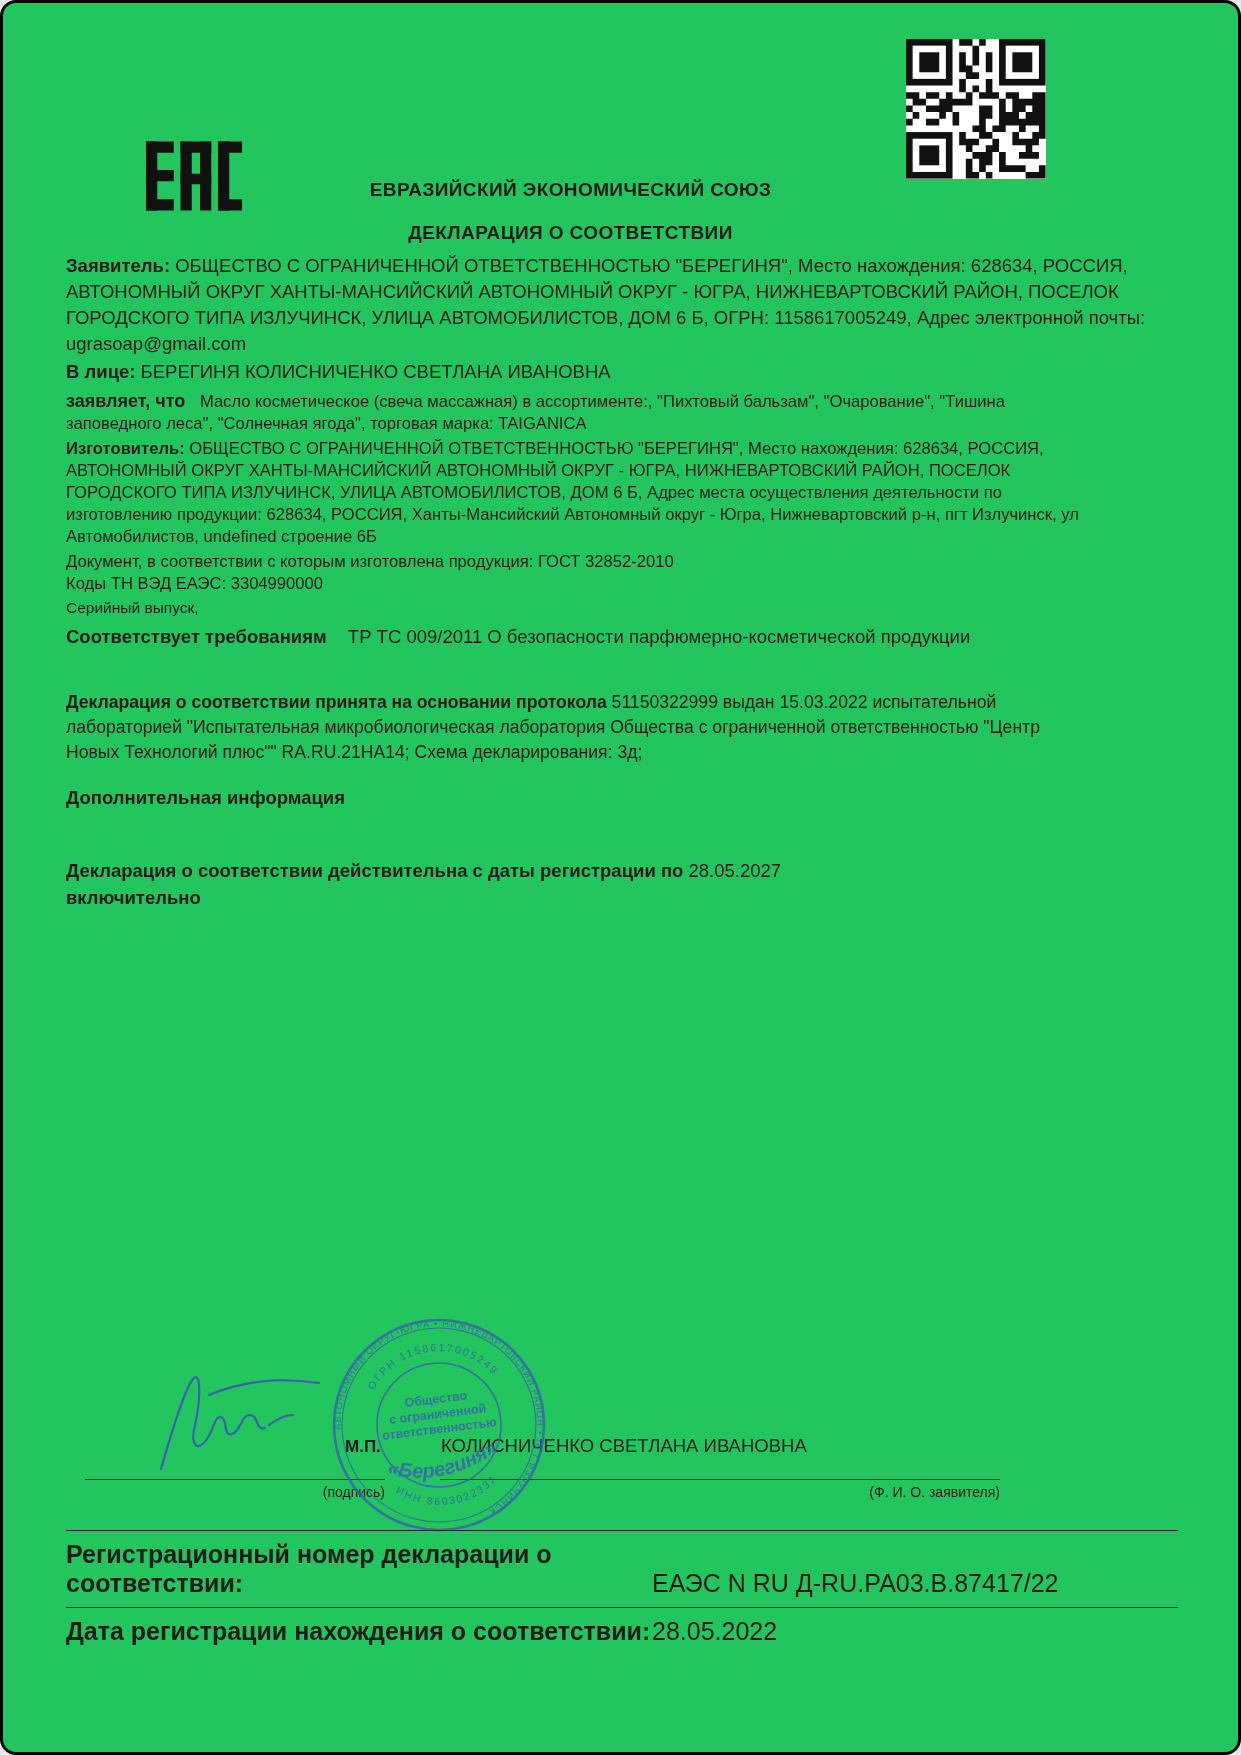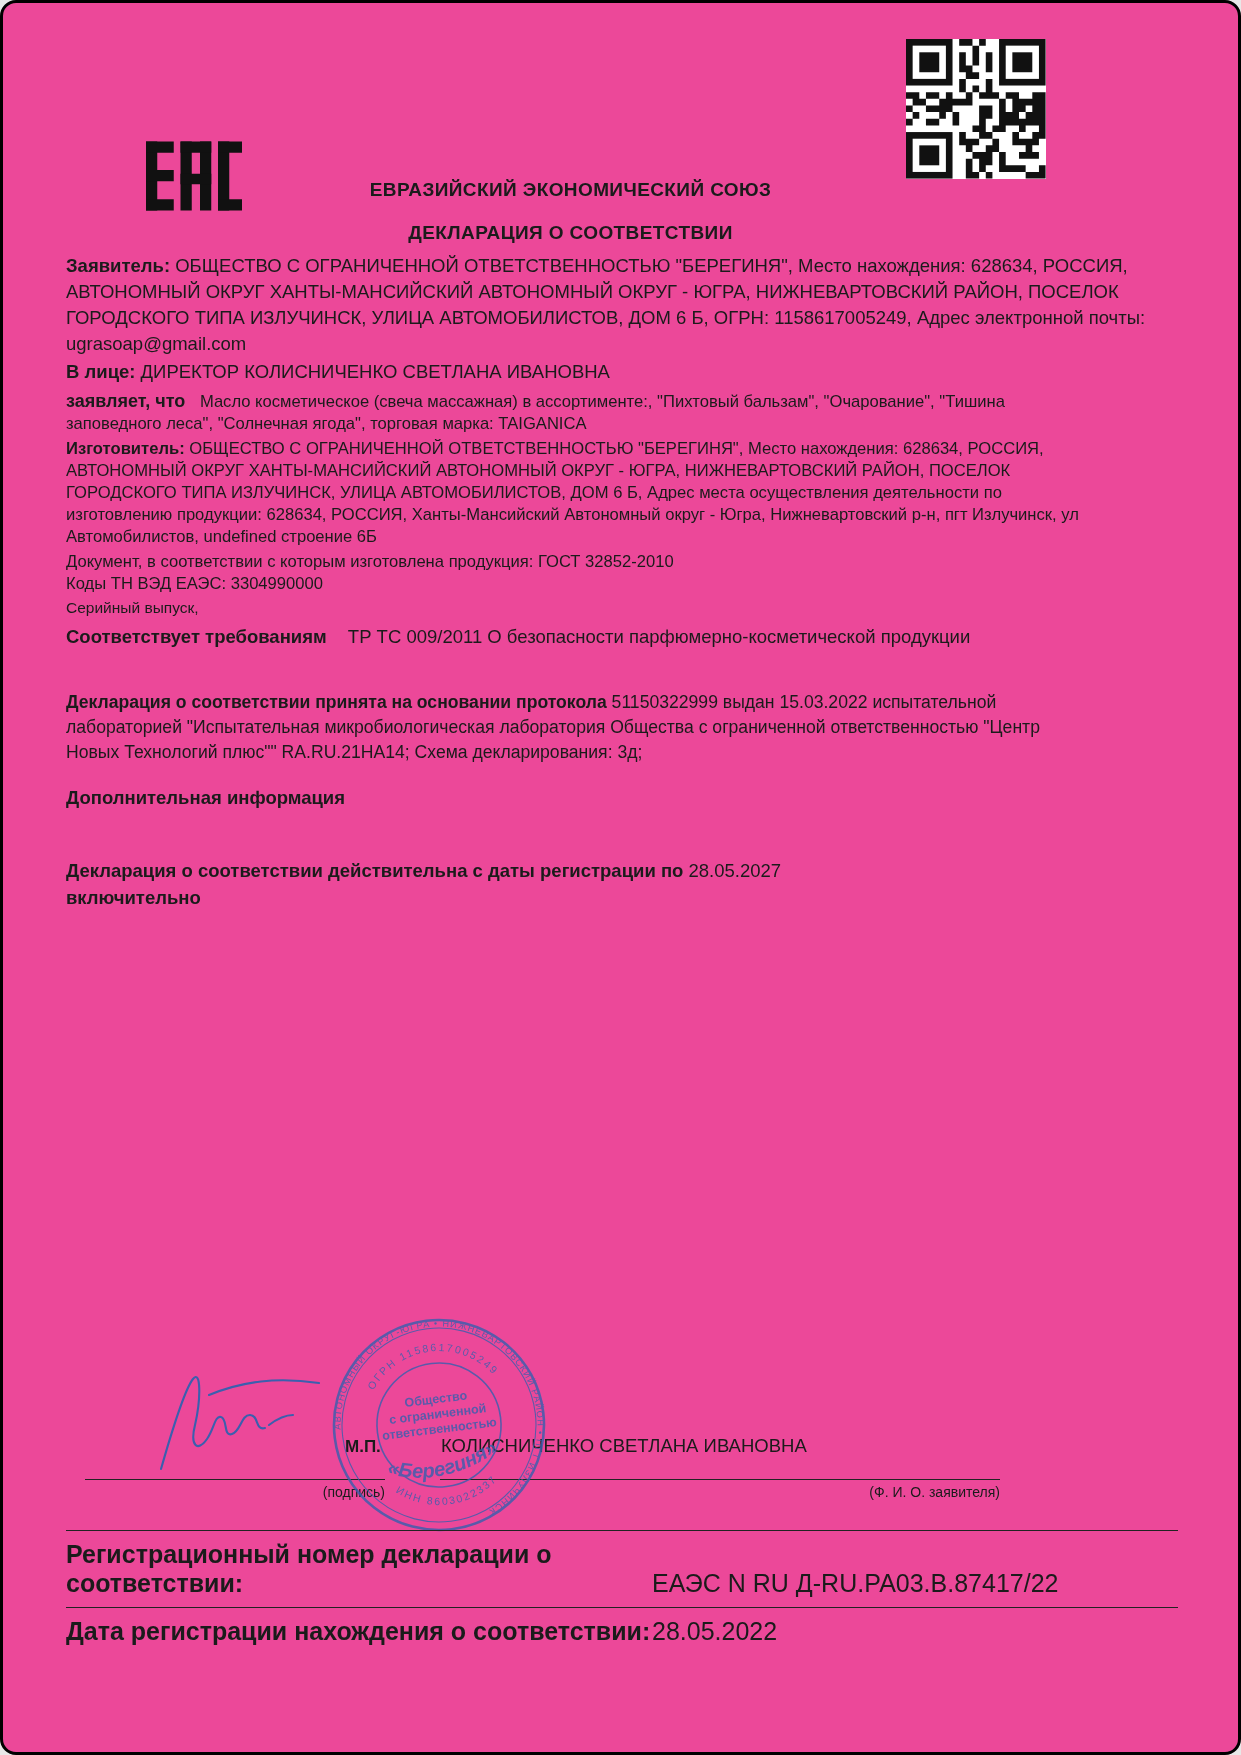--- a/index.html
+++ b/index.html
@@ -1,19 +1,19 @@
 <!DOCTYPE html>
 <html><head>
 <meta charset="utf-8">
 <style>
   html,body{margin:0;padding:0;background:#e8e8e8;}
   .page{
     position:relative;
     width:1241px;height:1755px;
-    background:#ec4899;
+    background:#22c55e;
     border:3px solid #000;
     border-radius:16px;
     box-sizing:border-box;
     font-family:"Liberation Sans","DejaVu Sans",sans-serif;
     color:#1b1b1b;
     overflow:hidden;
     margin:0 auto;
   }
   
   .eac-logo{position:absolute;left:143px;top:134px;width:96px;height:78px;}
@@ -108,21 +108,21 @@
     <div class="title-doc">ДЕКЛАРАЦИЯ О СООТВЕТСТВИИ</div>
   </div>
 
   <div class="doc-body">
     <p class="p-lg">
       <span class="lbl">Заявитель:</span>
       <span>ОБЩЕСТВО С ОГРАНИЧЕННОЙ ОТВЕТСТВЕННОСТЬЮ "БЕРЕГИНЯ", Место нахождения: 628634, РОССИЯ, АВТОНОМНЫЙ ОКРУГ ХАНТЫ-МАНСИЙСКИЙ АВТОНОМНЫЙ ОКРУГ - ЮГРА, НИЖНЕВАРТОВСКИЙ РАЙОН, ПОСЕЛОК ГОРОДСКОГО ТИПА ИЗЛУЧИНСК, УЛИЦА АВТОМОБИЛИСТОВ, ДОМ 6 Б, ОГРН: 1158617005249, Адрес электронной почты: ugrasoap@gmail.com</span>
     </p>
     <p class="p-lg p-person">
       <span class="lbl">В лице:</span>
-      <span>ДИРЕКТОР КОЛИСНИЧЕНКО СВЕТЛАНА ИВАНОВНА</span>
+      <span>БЕРЕГИНЯ КОЛИСНИЧЕНКО СВЕТЛАНА ИВАНОВНА</span>
     </p>
     <p class="p-md p-declares">
       <span class="lbl">заявляет, что</span>
       <span>Масло косметическое (свеча массажная) в ассортименте:, "Пихтовый бальзам", "Очарование", "Тишина заповедного леса", "Солнечная ягода", торговая марка: TAIGANICA</span>
     </p>
     <p class="p-md p-manufacturer">
       <span class="lbl">Изготовитель:</span>
       <span>ОБЩЕСТВО С ОГРАНИЧЕННОЙ ОТВЕТСТВЕННОСТЬЮ "БЕРЕГИНЯ", Место нахождения: 628634, РОССИЯ, АВТОНОМНЫЙ ОКРУГ ХАНТЫ-МАНСИЙСКИЙ АВТОНОМНЫЙ ОКРУГ - ЮГРА, НИЖНЕВАРТОВСКИЙ РАЙОН, ПОСЕЛОК ГОРОДСКОГО ТИПА ИЗЛУЧИНСК, УЛИЦА АВТОМОБИЛИСТОВ, ДОМ 6 Б, Адрес места осуществления деятельности по изготовлению продукции: 628634, РОССИЯ, Ханты-Мансийский Автономный округ - Югра, Нижневартовский р-н, пгт Излучинск, ул Автомобилистов, undefined строение 6Б</span>
     </p>
     <p class="p-md p-doc-std">Документ, в соответствии с которым изготовлена продукция: ГОСТ 32852-2010</p>

